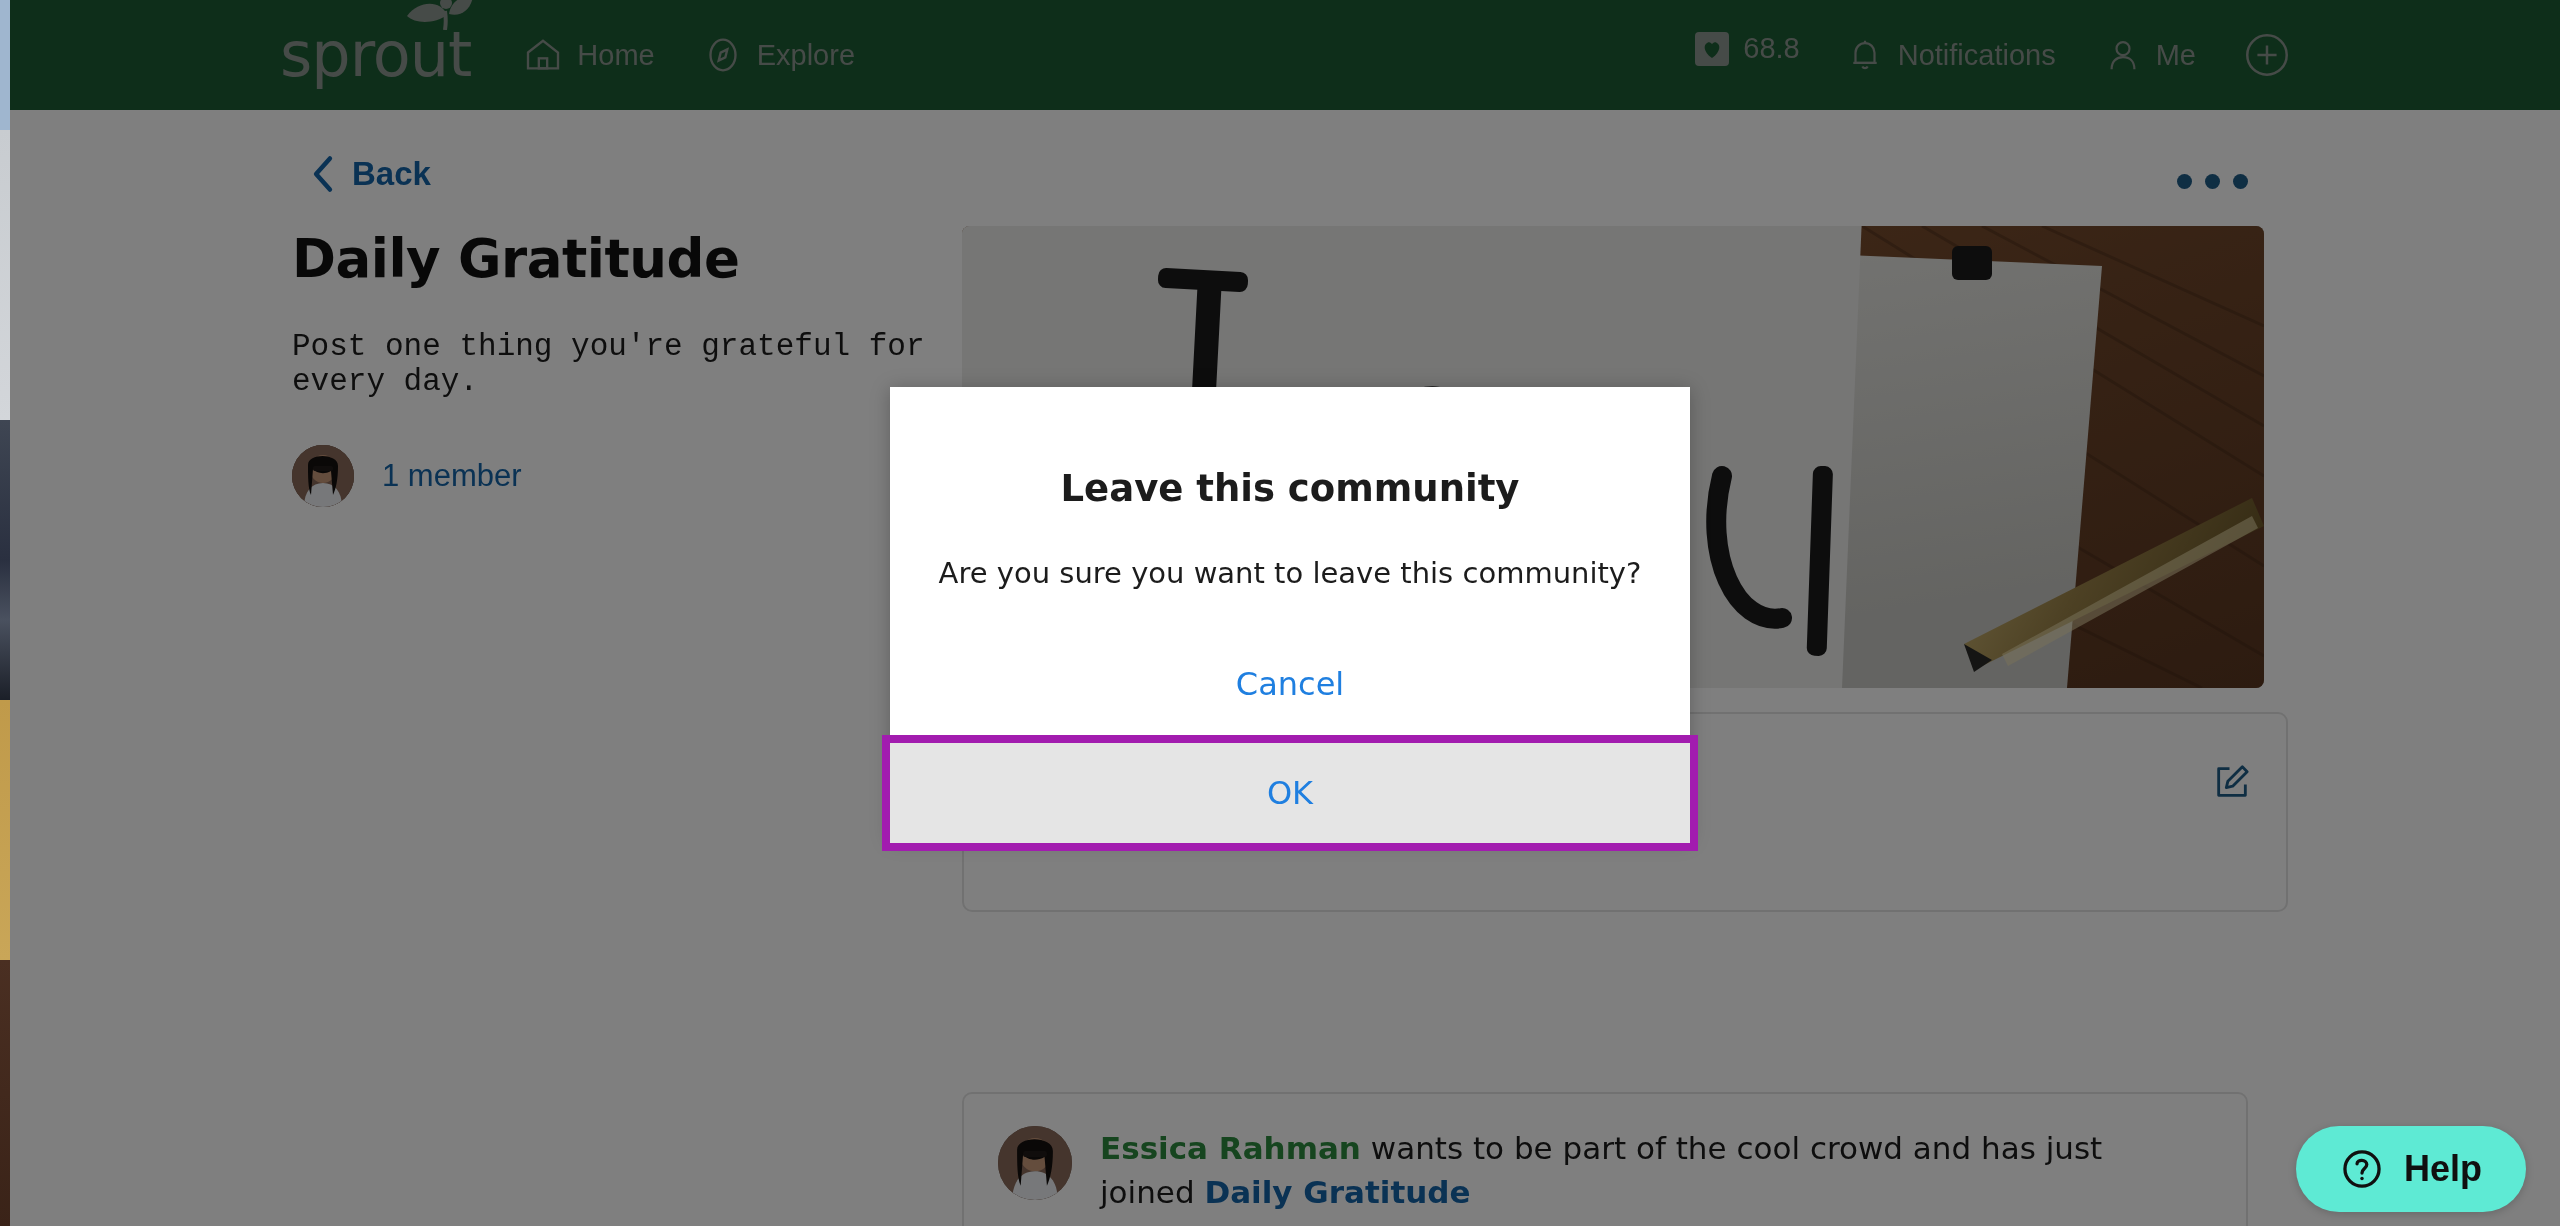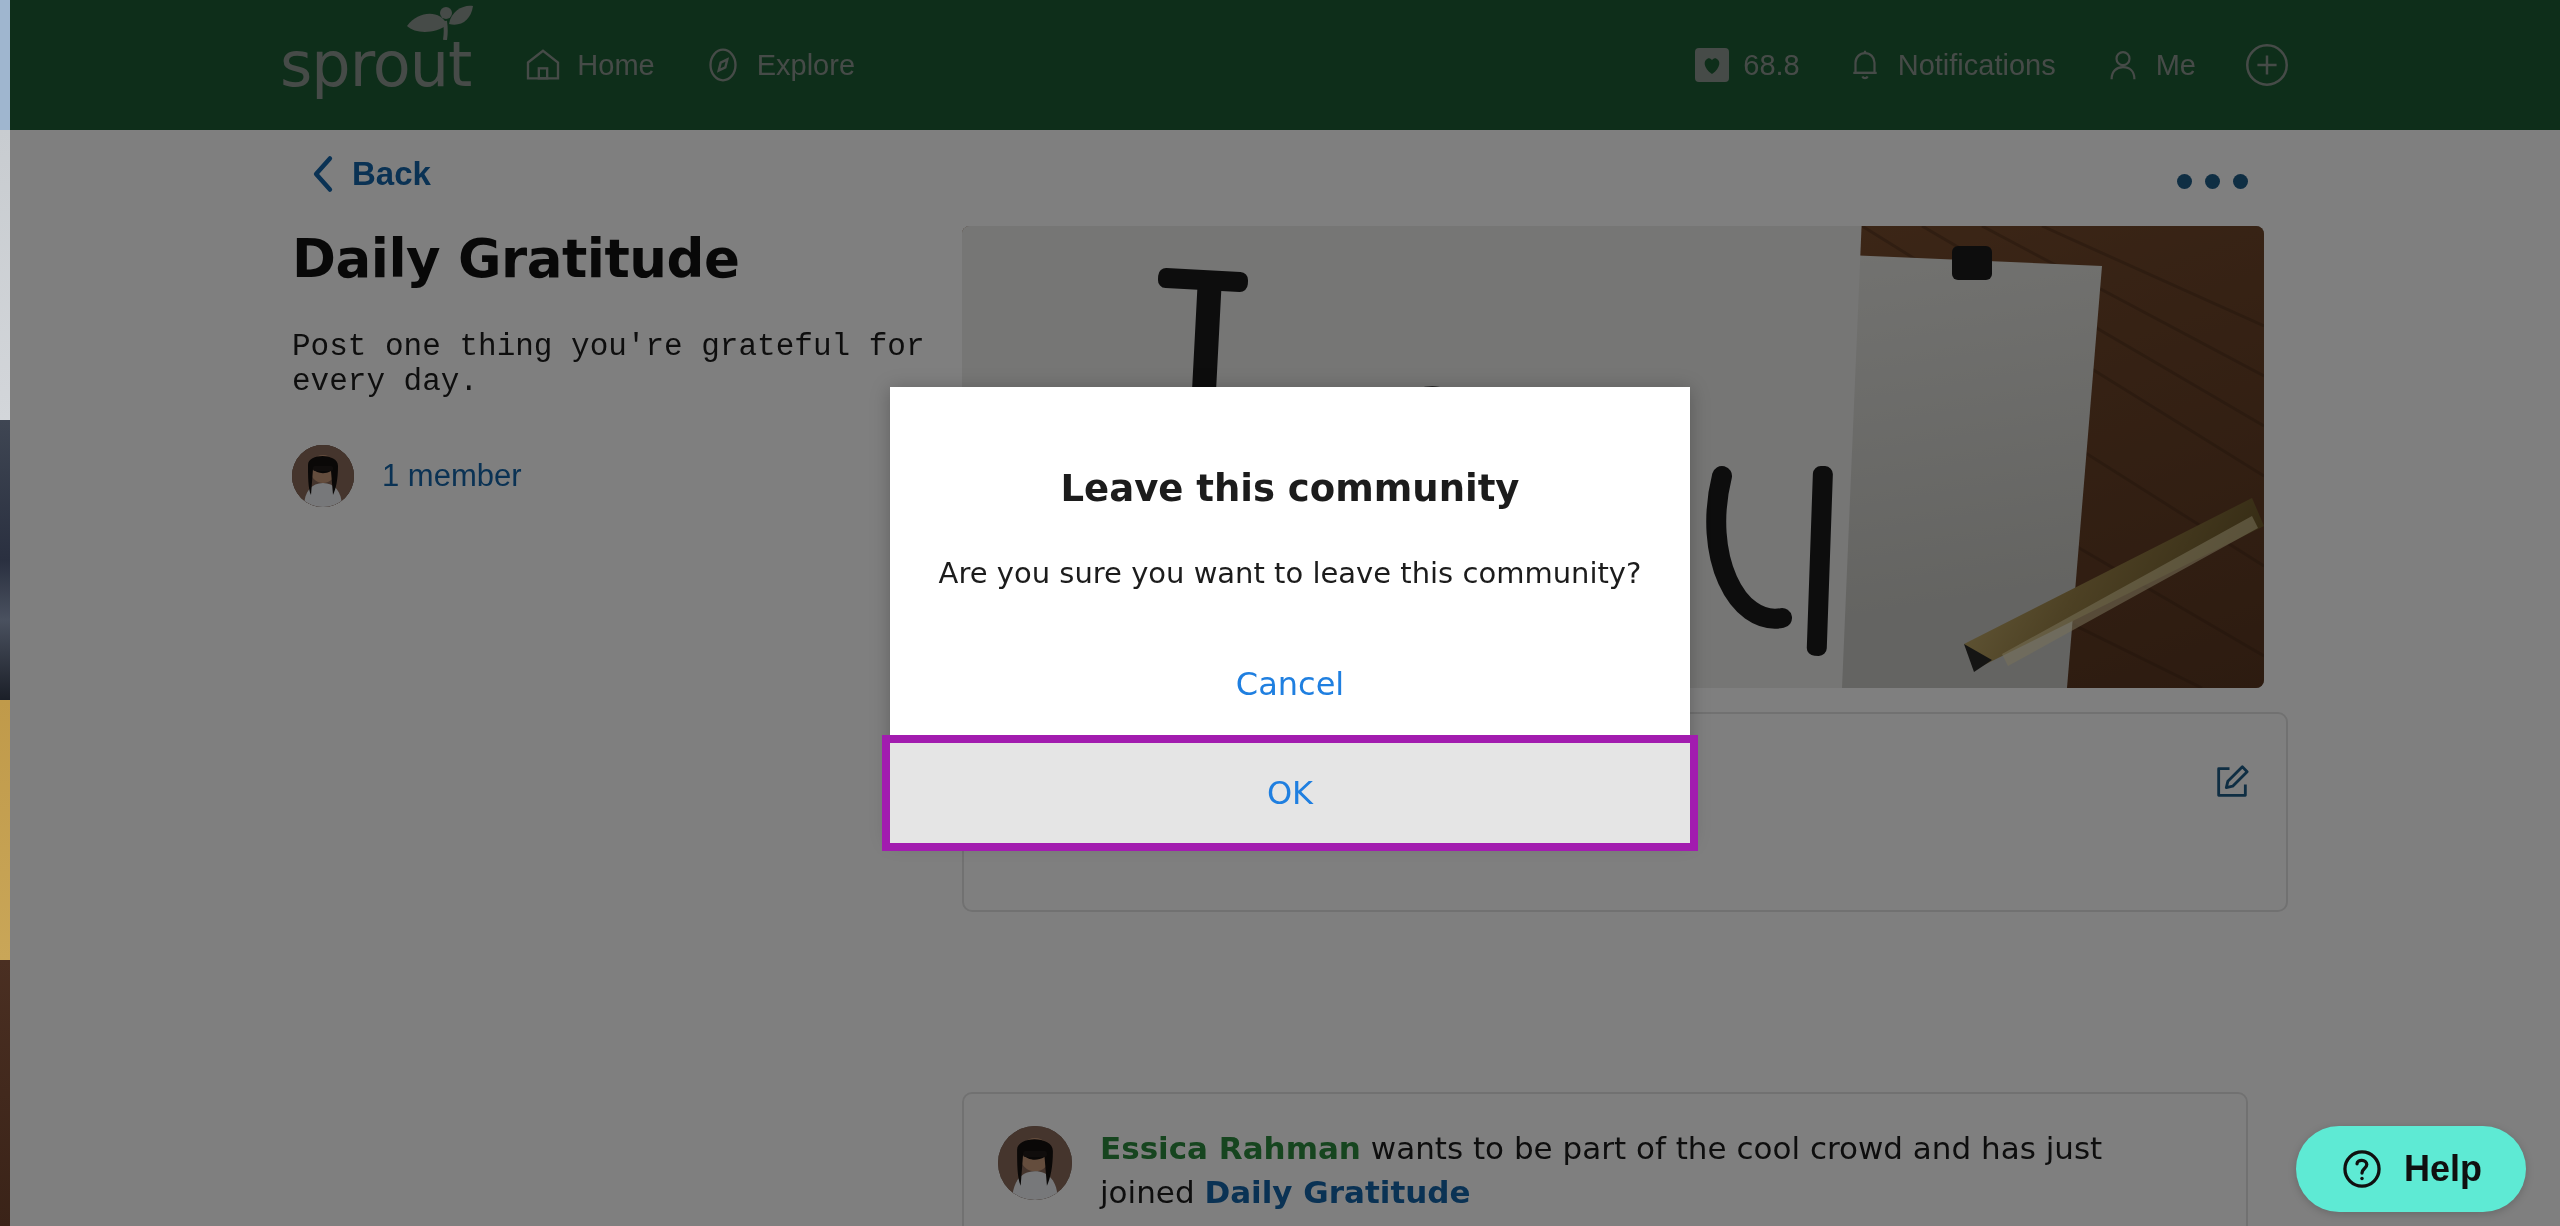--- a/index.html
+++ b/index.html
@@ -19,38 +19,38 @@
       #c09a4a 700px, #c9a658 960px,
       #4a2f22 960px, #3a2318 1226px);
     z-index:60;
   }
 
   
   #app{position:absolute;left:10px;top:0;width:2550px;height:1226px;overflow:hidden;background:#fff;}
 
   
   #topnav{
-    position:absolute;left:0;top:0;width:2550px;height:130px;
+    position:absolute;left:0;top:0;width:2550px;height:110px;
     background:#1d5c34;
     display:flex;align-items:center;
     z-index:20;
   }
   .nav-left{display:flex;align-items:center;margin-left:270px;}
   .logo{display:flex;align-items:flex-end;position:relative;margin-right:52px;}
   .logo-word{
     font-size:62px;line-height:62px;color:#8d9690;letter-spacing:-1px;
     font-family:"DejaVu Sans", sans-serif;font-weight:400;
   }
   .logo-sprig{position:absolute;right:-4px;top:-30px;width:70px;height:36px;}
   .nav-item{
     display:flex;align-items:center;color:#8d9690;font-size:29px;
     margin-right:48px;cursor:pointer;
   }
   .nav-item .ico{margin-right:14px;display:flex;align-items:center;}
-  .nav-right{display:flex;align-items:center;margin-left:auto;margin-right:270px;}
+  .nav-right{display:flex;margin-left:auto;margin-right:270px;}
   .points-badge{
     width:34px;height:34px;background:#8d9690;border-radius:4px;
     display:flex;align-items:center;justify-content:center;margin-right:14px;
   }
   .points-val{color:#8d9690;font-size:29px;margin-right:46px;}
 
   
   #page{position:absolute;left:0;top:130px;width:2550px;height:1096px;background:#ffffff;overflow:hidden;}
   #content-inner{position:relative;width:2550px;height:1124px;}
 

